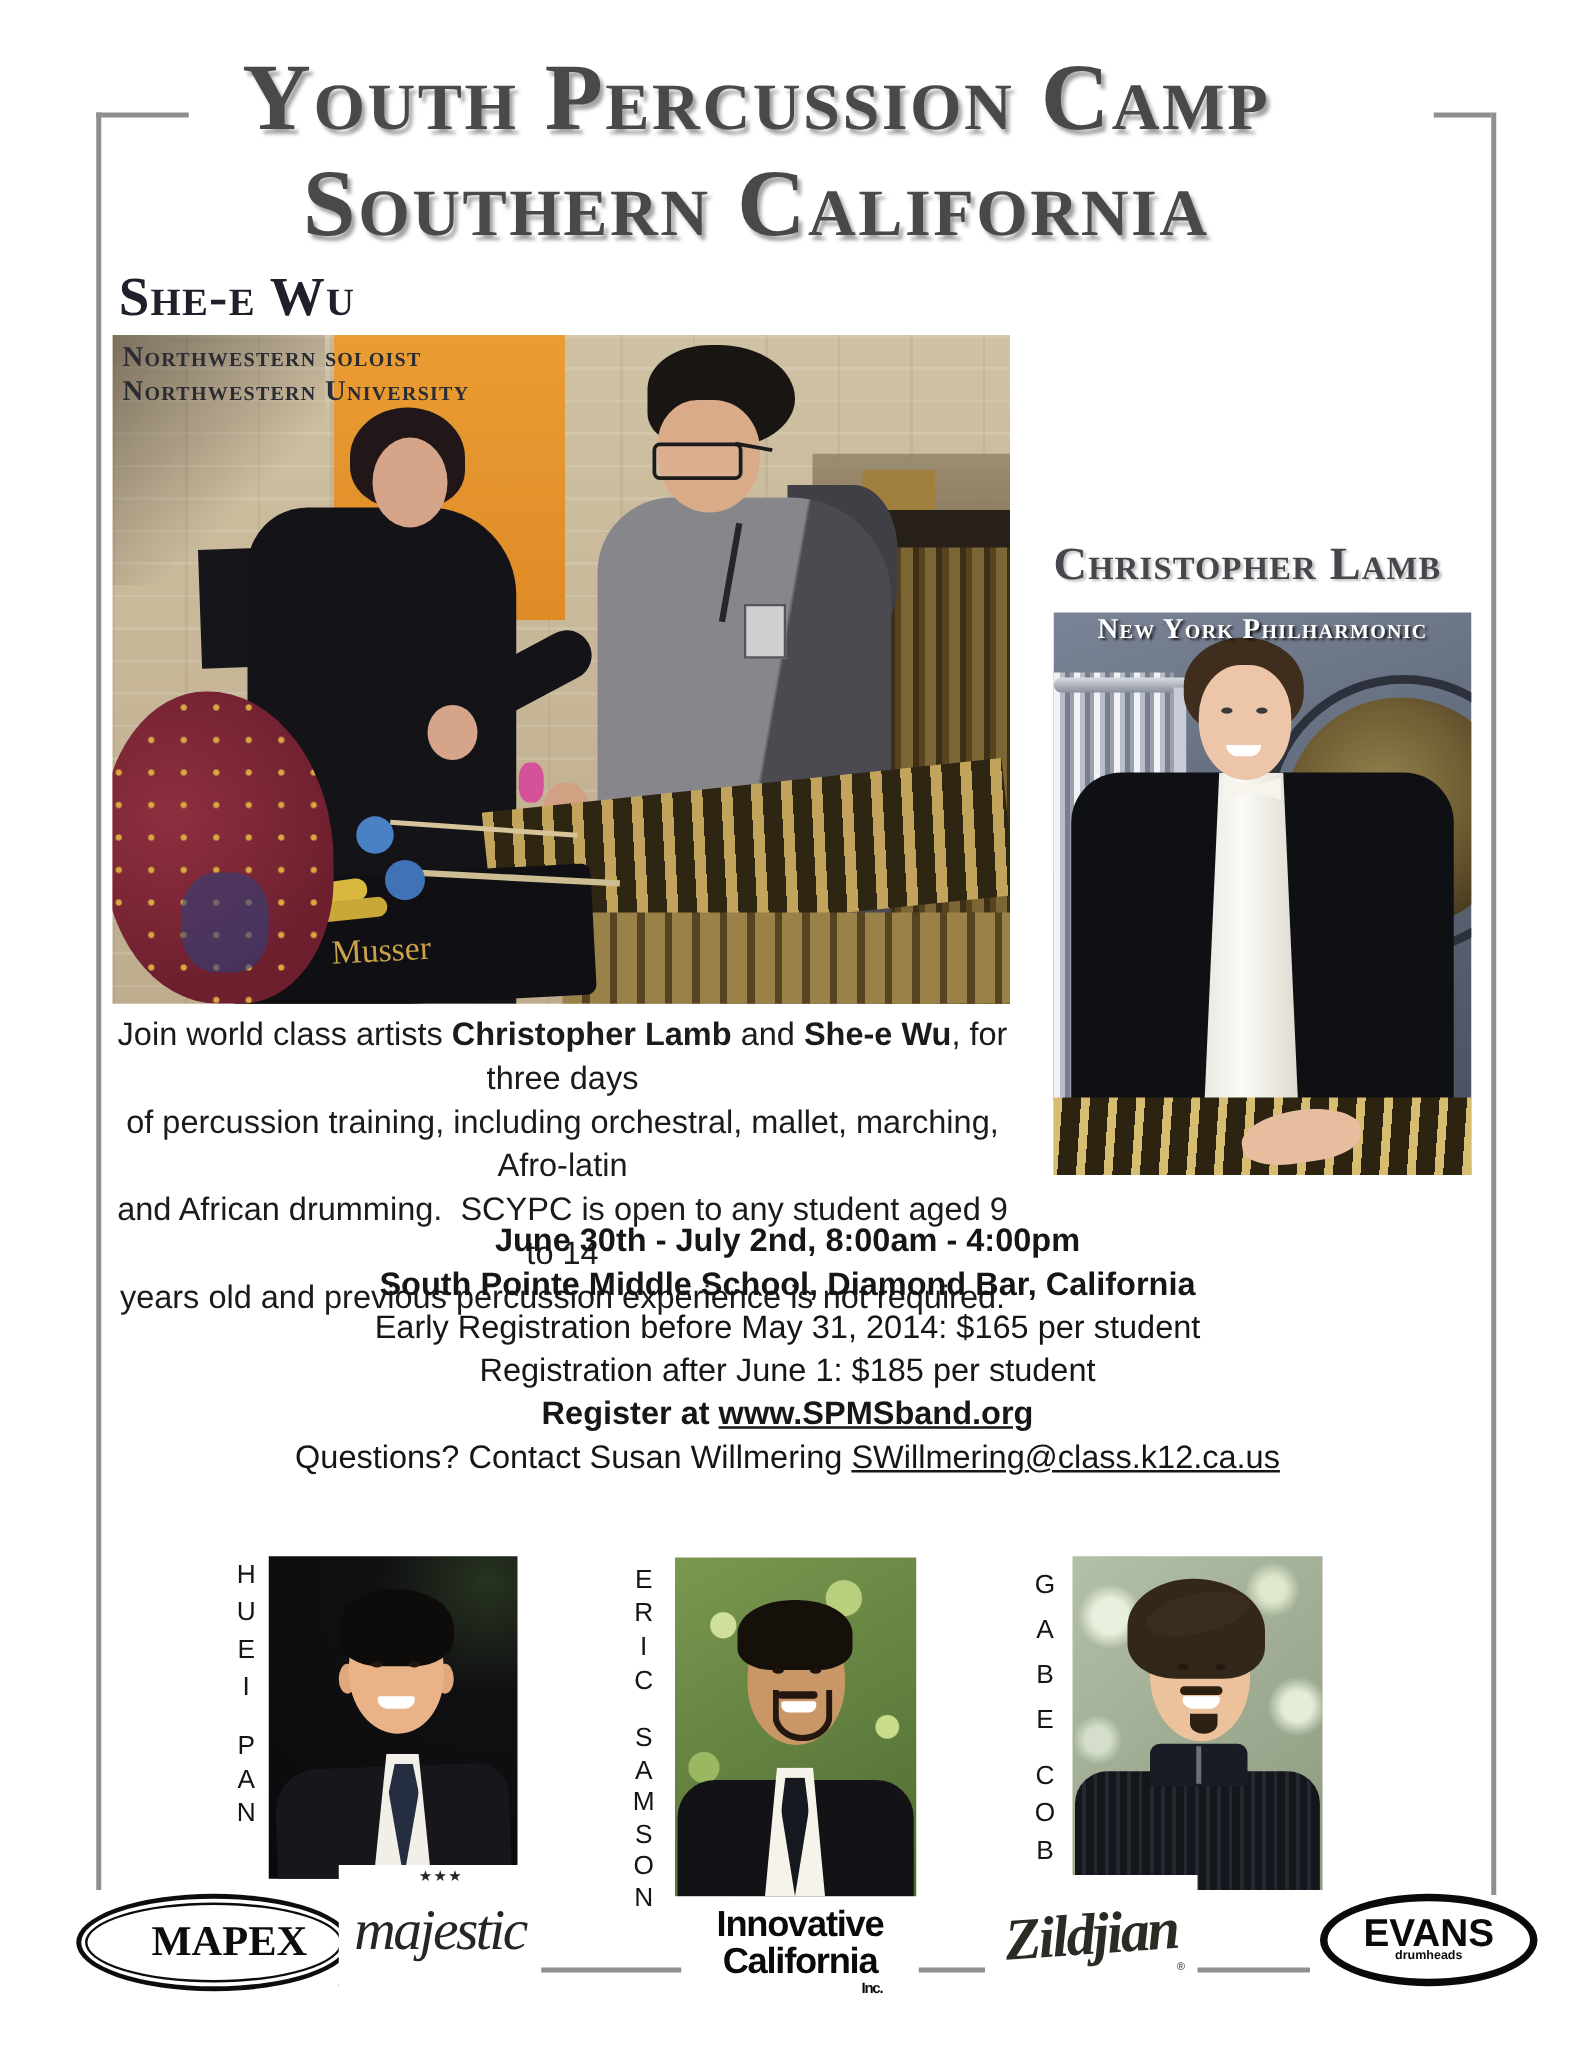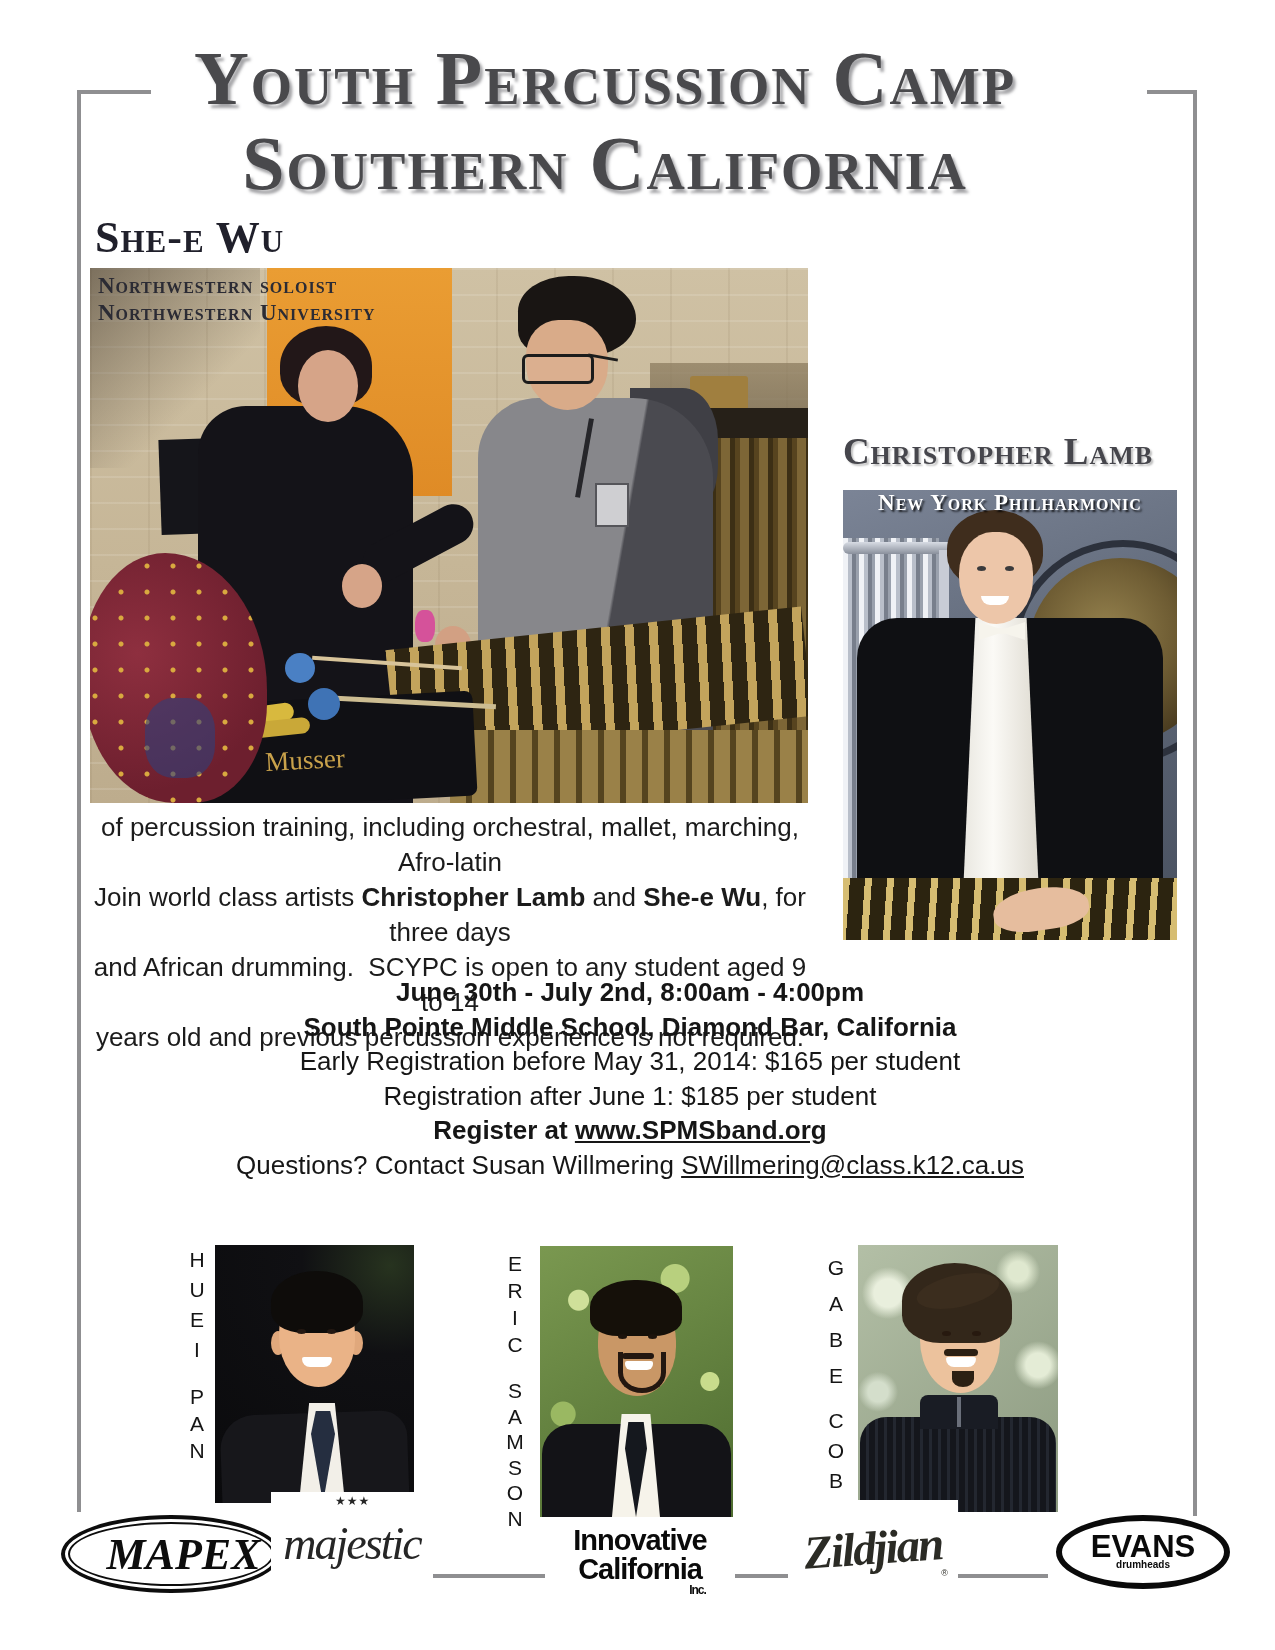--- a/index.html
+++ b/index.html
@@ -178,21 +178,21 @@
   .cob-sweater{left:2px;top:172px;width:196px;height:95px;border-radius:26px 26px 0 0;
       background:repeating-linear-gradient(90deg,#14161c 0 6px,#232730 6px 9px);}
   .cob-collar{left:62px;top:150px;width:78px;height:34px;background:#191c24;border-radius:8px 8px 0 0;}
   .cob-zip{left:99px;top:152px;width:4px;height:30px;background:#6a6f7a;}
 
   
   .logo-box{position:absolute;background:#fff;display:flex;align-items:center;justify-content:center;}
   .box-mapex{left:50px;top:1512px;width:242px;height:84px;}
   .mapex-oval{width:212px;height:70px;border:4px solid #0d0d0d;border-radius:50%;display:flex;align-items:center;justify-content:center;position:relative;}
   .mapex-oval::before{content:"";position:absolute;left:3px;top:3px;right:3px;bottom:3px;border:2px solid #0d0d0d;border-radius:50%;}
-  .mapex-text{font-family:"Liberation Serif",serif;font-weight:bold;font-style:italic;font-size:44px;letter-spacing:0px;color:#0d0d0d;margin-left:25px;}
+  .mapex-text{font-family:"Liberation Serif",serif;font-weight:bold;font-size:34px;letter-spacing:0px;color:#0d0d0d;margin-left:25px;}
   .mapex-reg{position:absolute;right:-2px;bottom:-6px;font-size:11px;color:#0d0d0d;}
   .box-majestic{left:271px;top:1492px;width:162px;height:102px;}
   .maj-text{font-family:"Liberation Serif",serif;font-style:italic;font-size:46px;color:#262626;letter-spacing:-2px;}
   .maj-stars{position:absolute;left:64px;top:2px;font-size:12px;letter-spacing:1px;color:#262626;}
   .box-inno{left:545px;top:1520px;width:190px;height:70px;flex-direction:column;line-height:1;}
   .inno-l1{font-weight:bold;font-size:29px;letter-spacing:-1px;color:#0a0a0a;}
   .inno-l2{font-weight:bold;font-size:29px;letter-spacing:-1px;color:#0a0a0a;position:relative;}
   .inno-inc{position:absolute;right:-4px;bottom:-12px;font-weight:bold;font-size:12px;color:#0a0a0a;}
   .box-zildjian{left:788px;top:1500px;width:170px;height:96px;}
   .zil-text{font-family:"Liberation Serif",serif;font-weight:bold;font-style:italic;font-size:47px;color:#2b2b25;transform:rotate(-4deg);letter-spacing:-2px;}
@@ -278,22 +278,22 @@
     <div class="abs lp-face"></div>
     <div class="abs lp-eye1"></div>
     <div class="abs lp-eye2"></div>
     <div class="abs lp-smile"></div>
     <div class="abs lp-bars"></div>
     <div class="abs lp-hands"></div>
     <div class="lamb-org">New York Philharmonic</div>
   </div>
 
   <div class="intro">
+    <div><span>Join world class artists </span><b>Christopher Lamb</b><span> and </span><b>She-e Wu</b><span>, for three days</span></div>
     <div>of percussion training, including orchestral, mallet, marching, Afro-latin</div>
-    <div><span>Join world class artists </span><b>Christopher Lamb</b><span> and </span><b>She-e Wu</b><span>, for three days</span></div>
     <div>and African drumming.  SCYPC is open to any student aged 9 to 14</div>
     <div>years old and previous percussion experience is not required.</div>
   </div>
 
   <div class="details">
     <div class="d-line d-bold">June 30th - July 2nd, 8:00am - 4:00pm</div>
     <div class="d-line d-bold">South Pointe Middle School, Diamond Bar, California</div>
     <div class="d-line">Early Registration before May 31, 2014: $165 per student</div>
     <div class="d-line">Registration after June 1: $185 per student</div>
     <div class="d-line d-bold"><span>Register at </span><a class="d-link">www.SPMSband.org</a></div>

